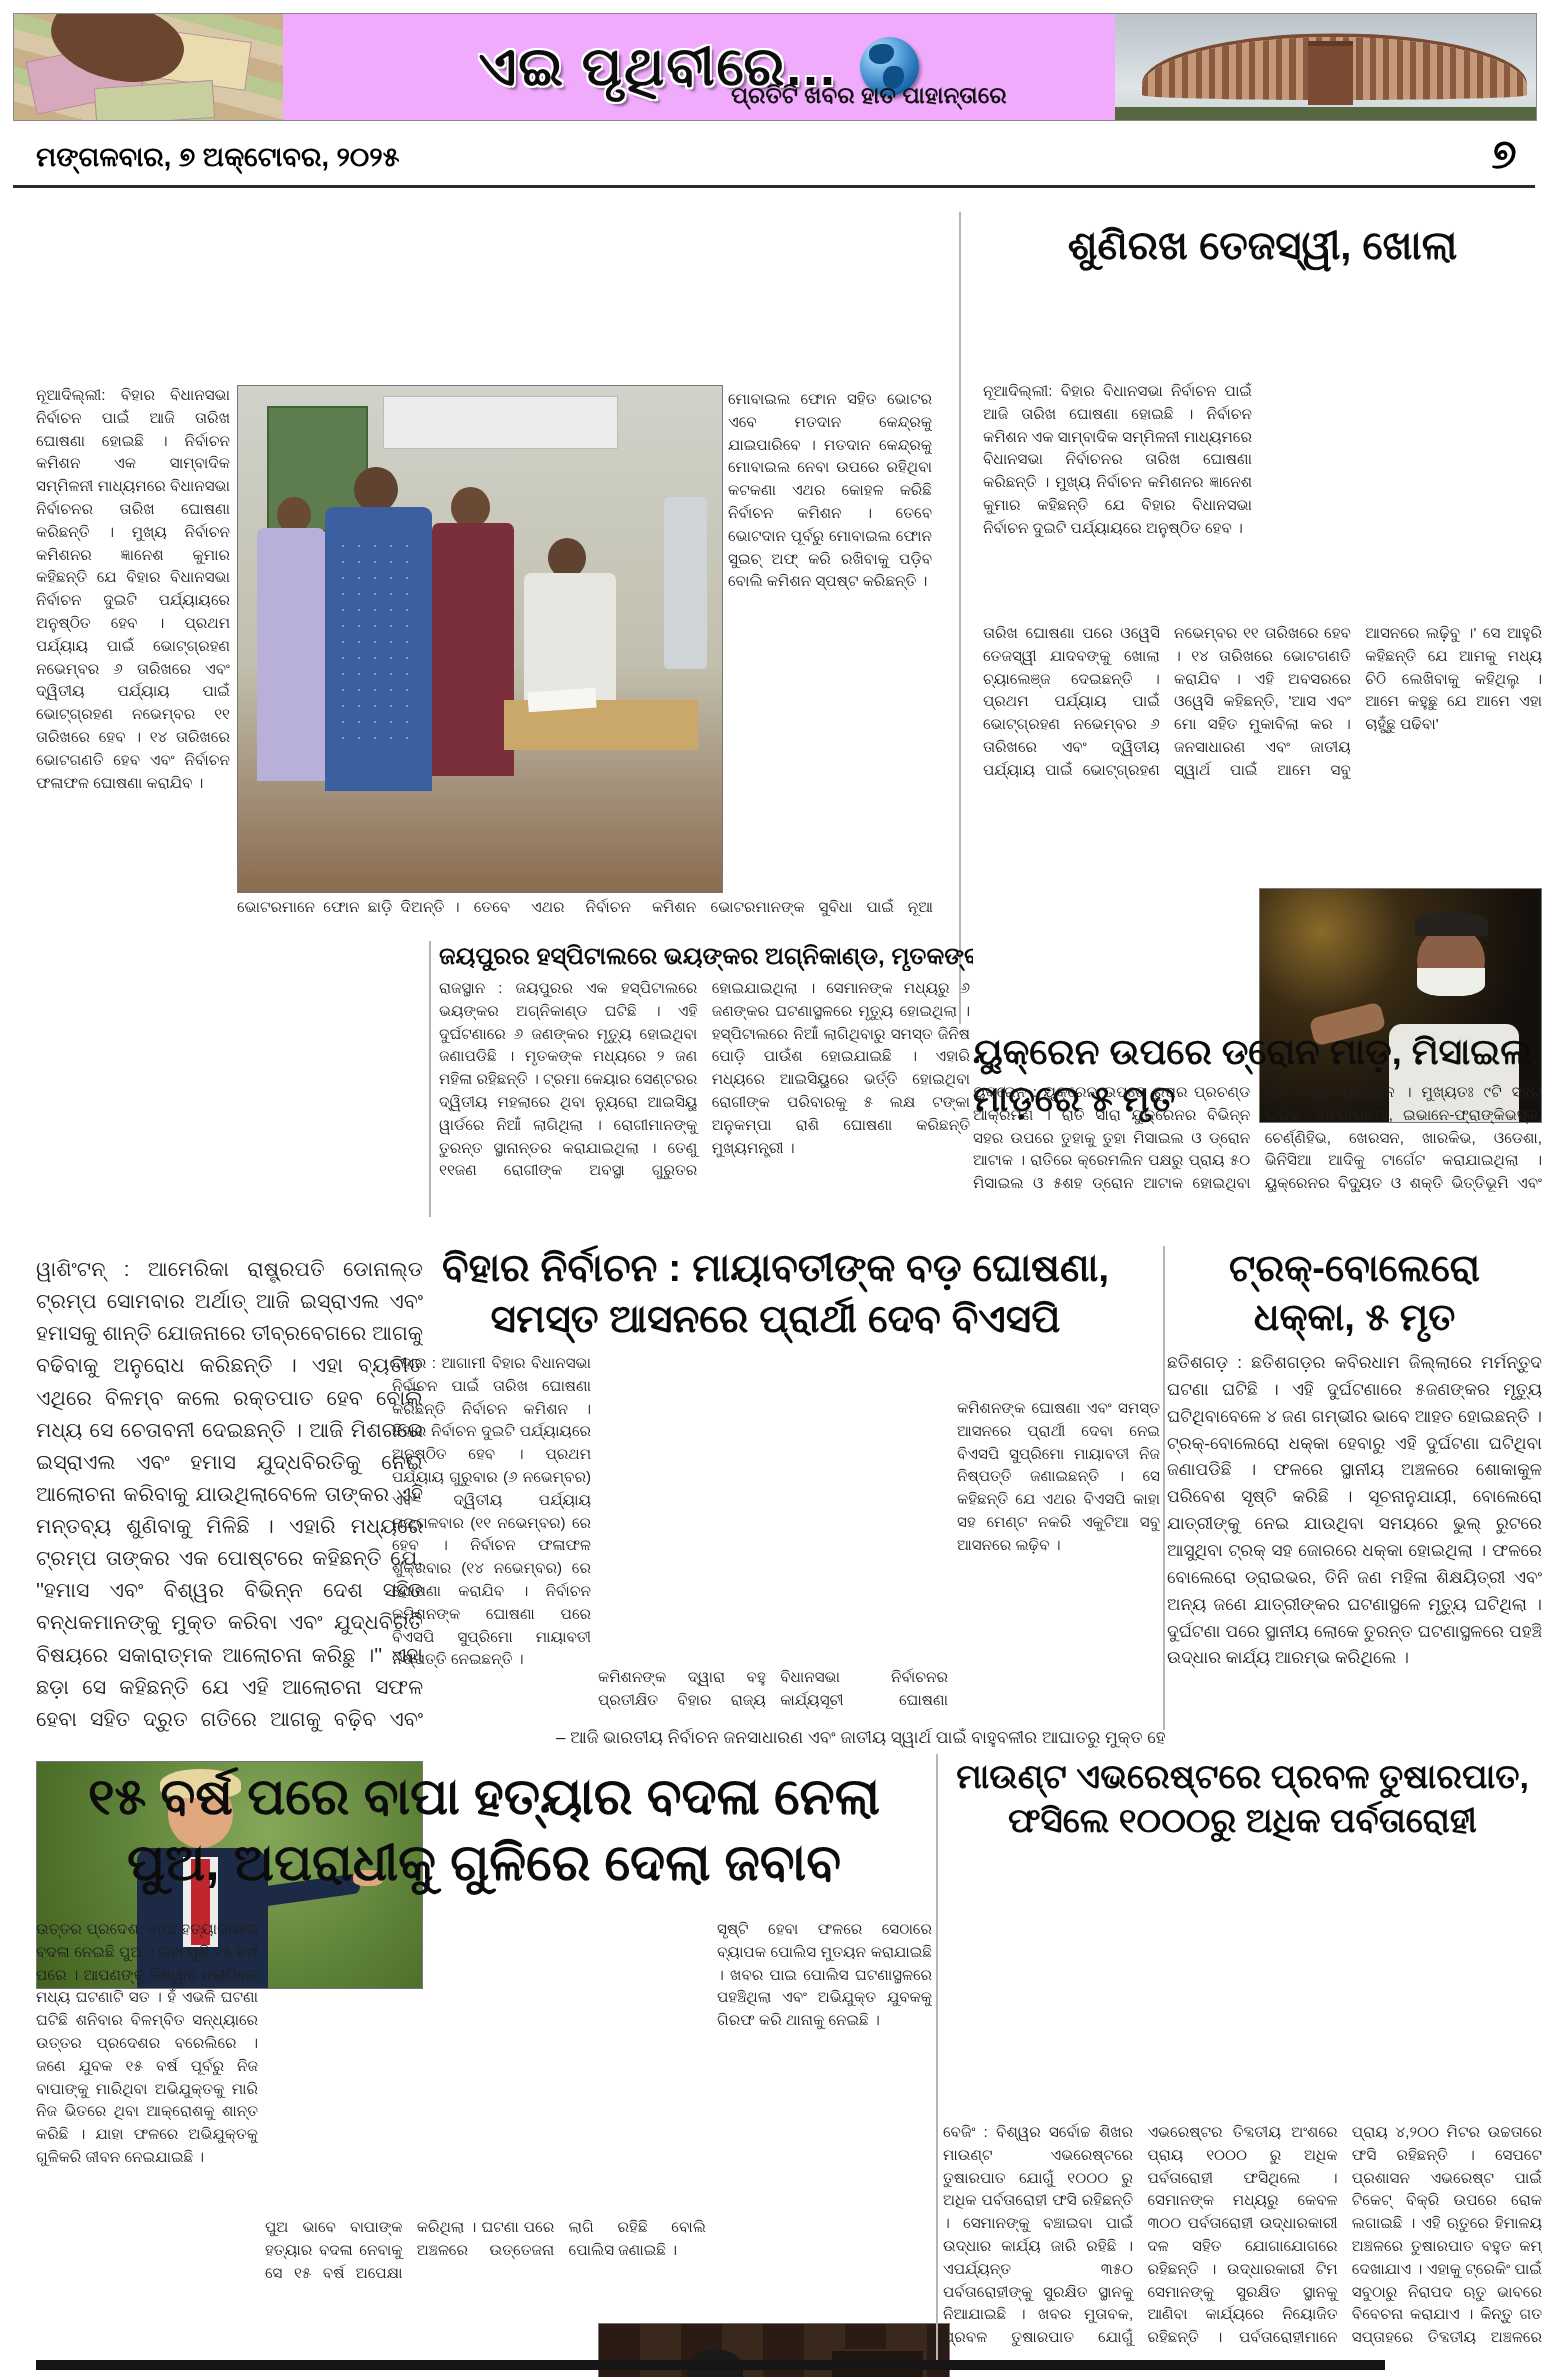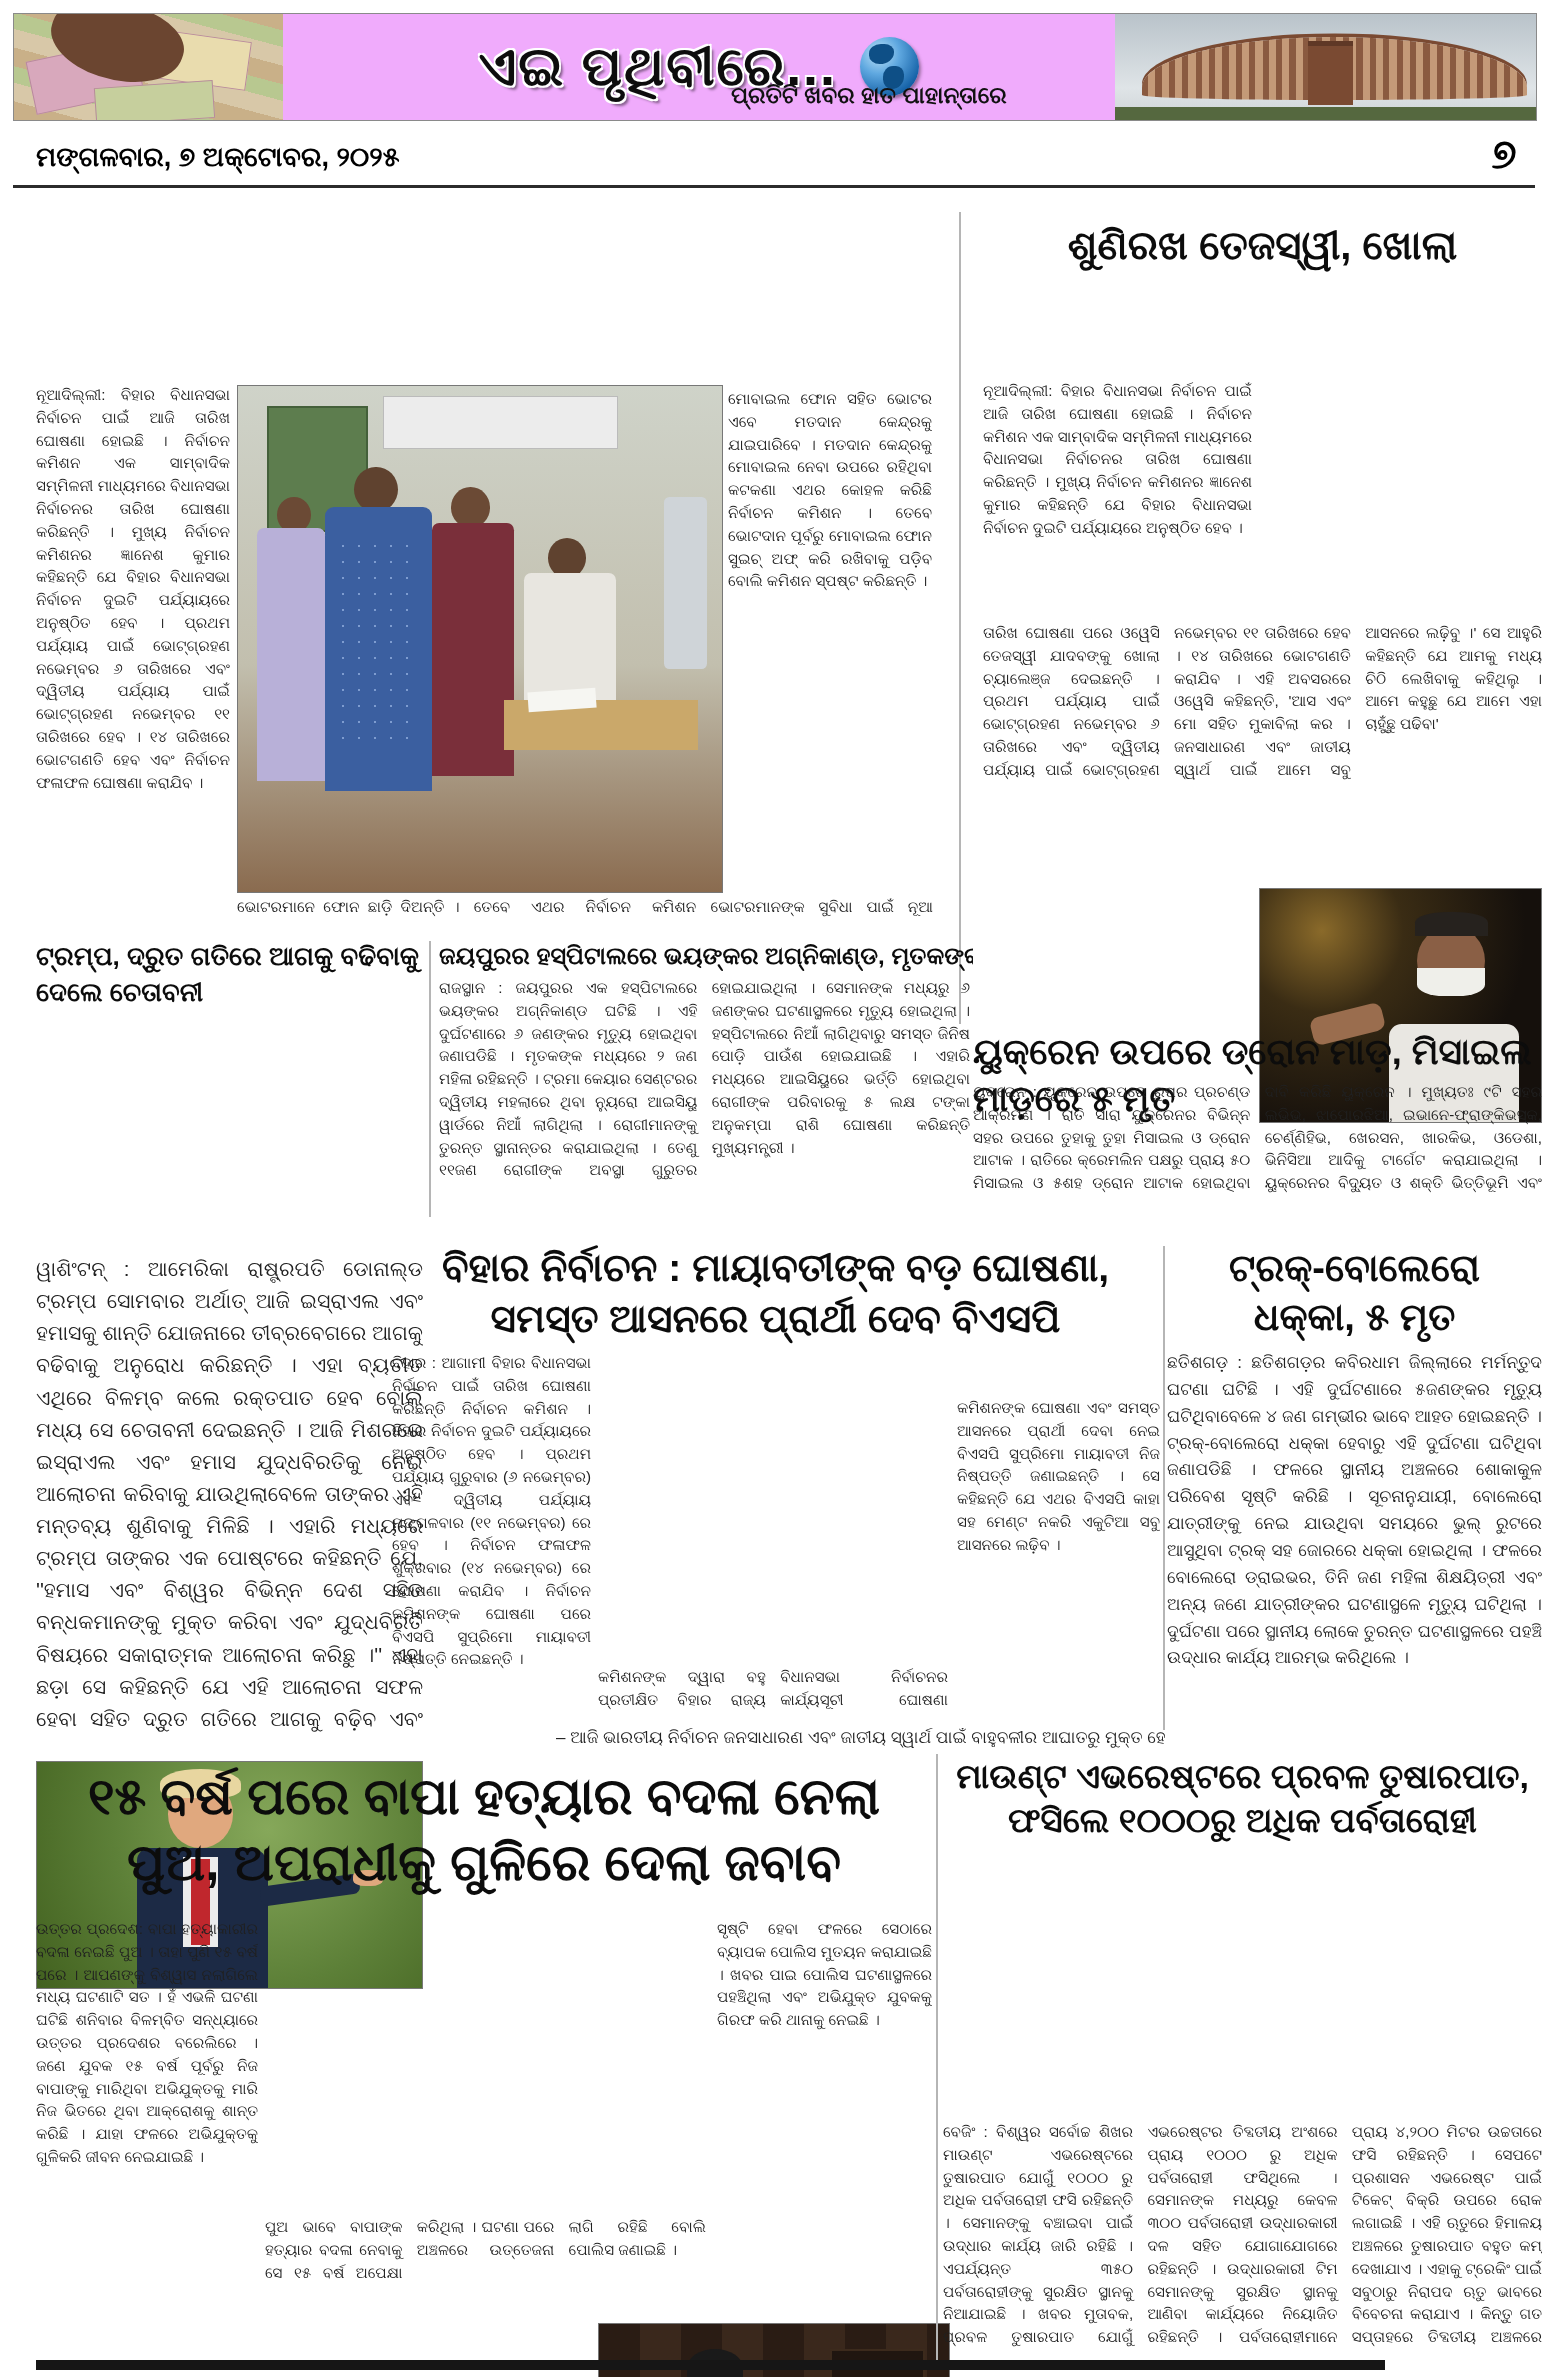--- a/index.html
+++ b/index.html
@@ -113,21 +113,20 @@
     <div class="s" style="left:56%;top:34%;width:24%;height:12%;background:#efefea;border-radius:0 0 40% 40%;"></div>
     <div class="s" style="left:55%;top:10%;width:26%;height:10%;background:#26221e;border-radius:45% 45% 0 0;"></div>
     <div class="s" style="left:18%;top:52%;width:26%;height:12%;background:#9a6d4e;border-radius:9px;transform:rotate(-14deg);"></div>
   </div>
   <div class="abs bt cols3" style="left:983px;top:622px;width:559px;height:400px;">ତାରିଖ ଘୋଷଣା ପରେ ଓୱେସି ତେଜସ୍ୱୀ ଯାଦବଙ୍କୁ ଖୋଲା ଚ୍ୟାଲେଞ୍ଜ ଦେଇଛନ୍ତି । ପ୍ରଥମ ପର୍ଯ୍ୟାୟ ପାଇଁ ଭୋଟ୍‌ଗ୍ରହଣ ନଭେମ୍ବର ୬ ତାରିଖରେ ଏବଂ ଦ୍ୱିତୀୟ ପର୍ଯ୍ୟାୟ ପାଇଁ ଭୋଟ୍‌ଗ୍ରହଣ ନଭେମ୍ବର ୧୧ ତାରିଖରେ ହେବ । ୧୪ ତାରିଖରେ ଭୋଟଗଣତି କରାଯିବ । ଏହି ଅବସରରେ ଓୱେସି କହିଛନ୍ତି, 'ଆସ ଏବଂ ମୋ ସହିତ ମୁକାବିଲା କର । ଜନସାଧାରଣ ଏବଂ ଜାତୀୟ ସ୍ୱାର୍ଥ ପାଇଁ ଆମେ ସବୁ ଆସନରେ ଲଢ଼ିବୁ ।' ସେ ଆହୁରି କହିଛନ୍ତି ଯେ ଆମକୁ ମଧ୍ୟ ଚିଠି ଲେଖିବାକୁ କହିଥିଲୁ । ଆମେ କହୁଛୁ ଯେ ଆମେ ଏହା ଚାହୁଁଛୁ ପଢିବା'</div>
 
   <div class="abs hl hl-left" style="left:973px;top:1029px;width:574px;font-size:36px;">ୟୁକ୍ରେନ ଉପରେ ଡ୍ରୋନ ମାଡ଼, ମିସାଇଲ ମାଡ଼ରେ ୫ ମୃତ</div>
   <div class="abs bt cols2" style="left:973px;top:1081px;width:569px;height:134px;">ୟୁକ୍ରେନ : ୟୁକ୍ରେନ ଉପରେ ରୁଷର ପ୍ରଚଣ୍ଡ ଆକ୍ରମଣ । ରାତି ସାରା ୟୁକ୍ରେନର ବିଭିନ୍ନ ସହର ଉପରେ ତୁହାକୁ ତୁହା ମିସାଇଲ ଓ ଡ୍ରୋନ ଆଟାକ । ରାତିରେ କ୍ରେମଲିନ ପକ୍ଷରୁ ପ୍ରାୟ ୫୦ ମିସାଇଲ ଓ ୫ଶହ ଡ୍ରୋନ ଆଟାକ ହୋଇଥିବା ଦାବି କରିଛି ୟୁକ୍ରେନ । ମୁଖ୍ୟତଃ ୯ଟି ସହର ଲଭିଭ, ଝାପୋରଝିଆ, ଇଭାନେ-ଫ୍ରାଙ୍କିଭସ୍କ, ଚେର୍ଣ୍ଣିହିଭ, ଖେରସନ, ଖାରକିଭ, ଓଡେଶା, ଭିନିସିଆ ଆଦିକୁ ଟାର୍ଗେଟ କରାଯାଇଥିଲା । ୟୁକ୍ରେନର ବିଦ୍ୟୁତ ଓ ଶକ୍ତି ଭିତ୍ତିଭୂମି ଏବଂ ସାଧାରଣ ଜନବସତି ଉପରେ ହୋଇଛି ଆକ୍ରମଣ । ଏଥିରେ ପ୍ରାୟ ୬ ଜଣଙ୍କର ମୃତ୍ୟୁ ହୋଇଥିବା ବେଳେ ୧୦ରୁ ଅଧିକ ଆହତ ହୋଇଛନ୍ତି । ଉତ୍ତର ଚେର୍ଣ୍ଣିହିଭର ଝାପୋରଝିଆରେ ବିଜୁଳି ଭିତ୍ତିଭୂମି ବ୍ୟାପକ ମାତ୍ରାରେ କ୍ଷତିଗ୍ରସ୍ତ ହୋଇଥିବା କହିଛନ୍ତି ୟୁକ୍ରେନ ଶକ୍ତିମନ୍ତ୍ରୀ ।</div>
 
   <div class="abs hl hl-left" style="left:36px;top:938px;width:387px;font-size:26px;line-height:1.4;">
-    <div>ଟ୍ରମ୍ପ, ଦ୍ରୁତ ଗତିରେ ଆଗକୁ ବଢିବାକୁ ଦେଲେ ଚେତାବନୀ</div>
   </div>
   <div class="abs ph ph-trump frame-thin" style="left:36px;top:1018px;width:385px;height:226px;">
     <div class="s" style="left:26%;top:38%;width:34%;height:62%;background:#1c2a45;border-radius:12.6px 18px 0 0;"></div>
     <div class="s" style="left:38%;top:42%;width:9%;height:40%;background:#ececec;"></div>
     <div class="s" style="left:40%;top:43%;width:5%;height:38%;background:#c0272d;"></div>
     <div class="s head" style="left:34%;top:8%;width:17%;height:30%;background:#e0a87e;"></div>
     <div class="s" style="left:32%;top:3%;width:21%;height:13%;background:#e8d6a0;border-radius:50% 50% 30% 30%;"></div>
     <div class="s" style="left:58%;top:52%;width:26%;height:9%;background:#1c2a45;border-radius:7.2px;transform:rotate(-8deg);"></div>
     <div class="s" style="left:82%;top:48%;width:8%;height:7%;background:#e0a87e;border-radius:40%;"></div>
   </div>

